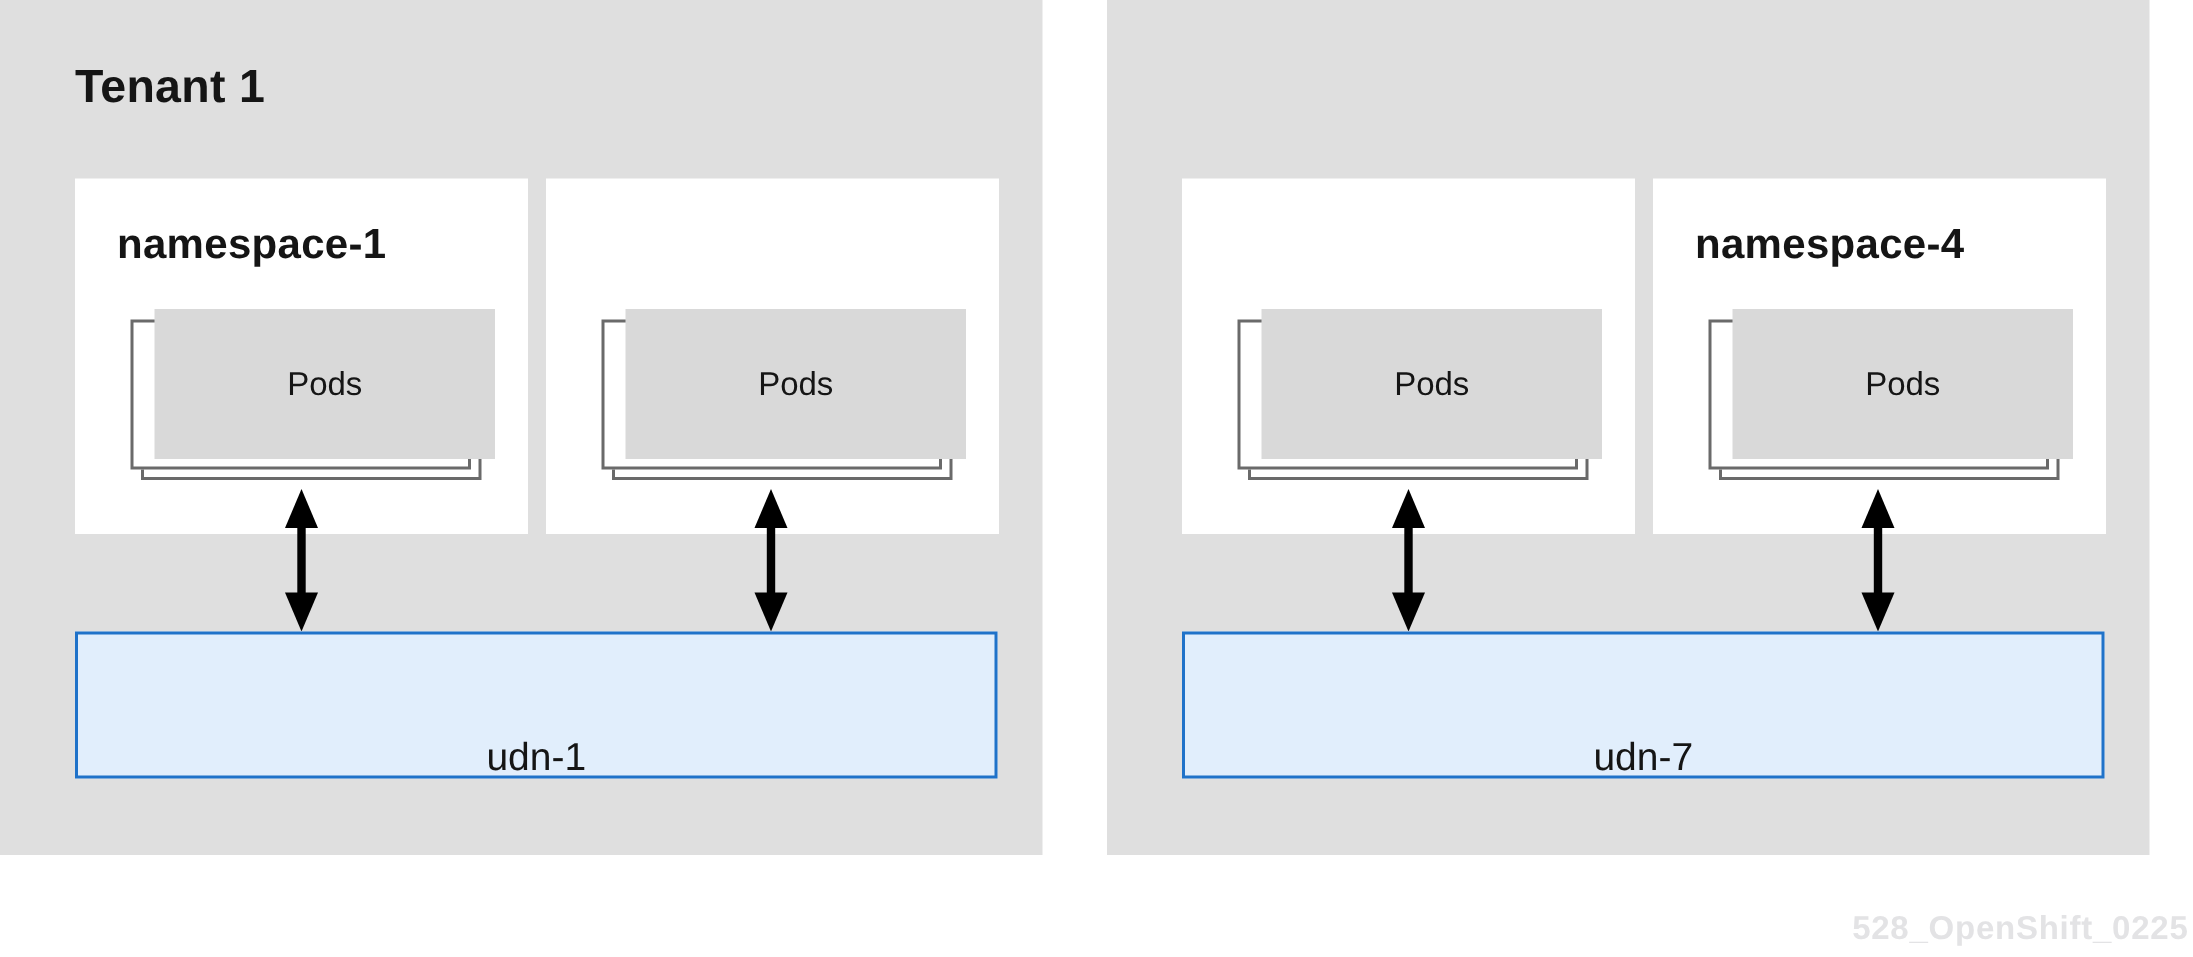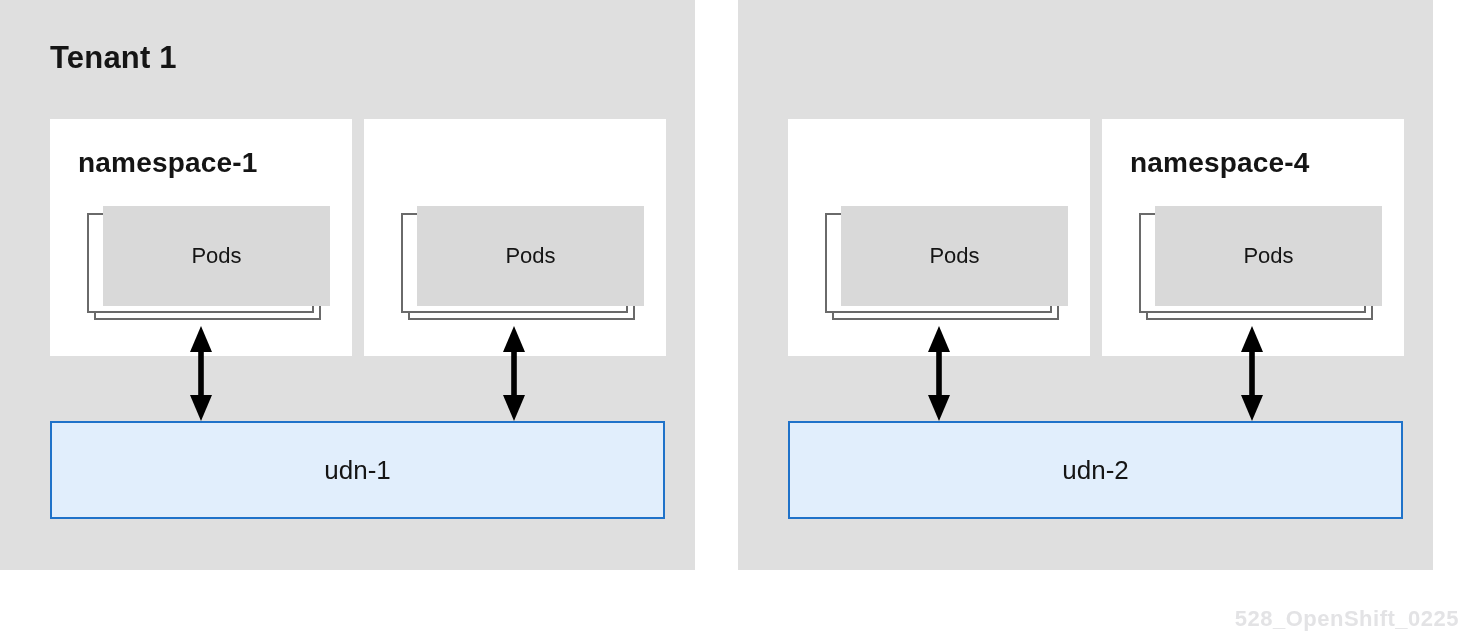--- a/index.html
+++ b/index.html
@@ -67,21 +67,21 @@
     width:24px;height:95px;
   }
   .arrow-1{left:189px;}
   .arrow-2{left:502px;}
   .arrow polygon,.arrow rect{fill:var(--arrow);}
   .udn{
     position:absolute;left:50px;top:421px;
     width:615px;height:98px;
     background:var(--udn-bg);
     border:2px solid var(--udn-border);
-    display:flex;align-items:center;justify-content:center;
+    display:flex;align-items:flex-end;justify-content:center;
     font-size:26px;line-height:1;
   }
   .watermark{
     position:absolute;right:3px;top:606px;
     font-size:22px;font-weight:700;
     color:var(--watermark);
     letter-spacing:0.5px;
   }
 </style>
 </head>
@@ -157,18 +157,18 @@
       <rect x="9.2" y="20" width="5.6" height="55"></rect>
       <polygon points="12,95 23,69 1,69"></polygon>
     </svg>
     <svg class="arrow arrow-2" viewBox="0 0 24 95">
       <polygon points="12,0 23,26 1,26"></polygon>
       <rect x="9.2" y="20" width="5.6" height="55"></rect>
       <polygon points="12,95 23,69 1,69"></polygon>
     </svg>
 
     <div class="udn">
-      <span>udn-2</span>
+      <span>udn-7</span>
     </div>
   </div>
 
   <div class="watermark">528_OpenShift_0225</div>
 </div>
 
 </body></html>

